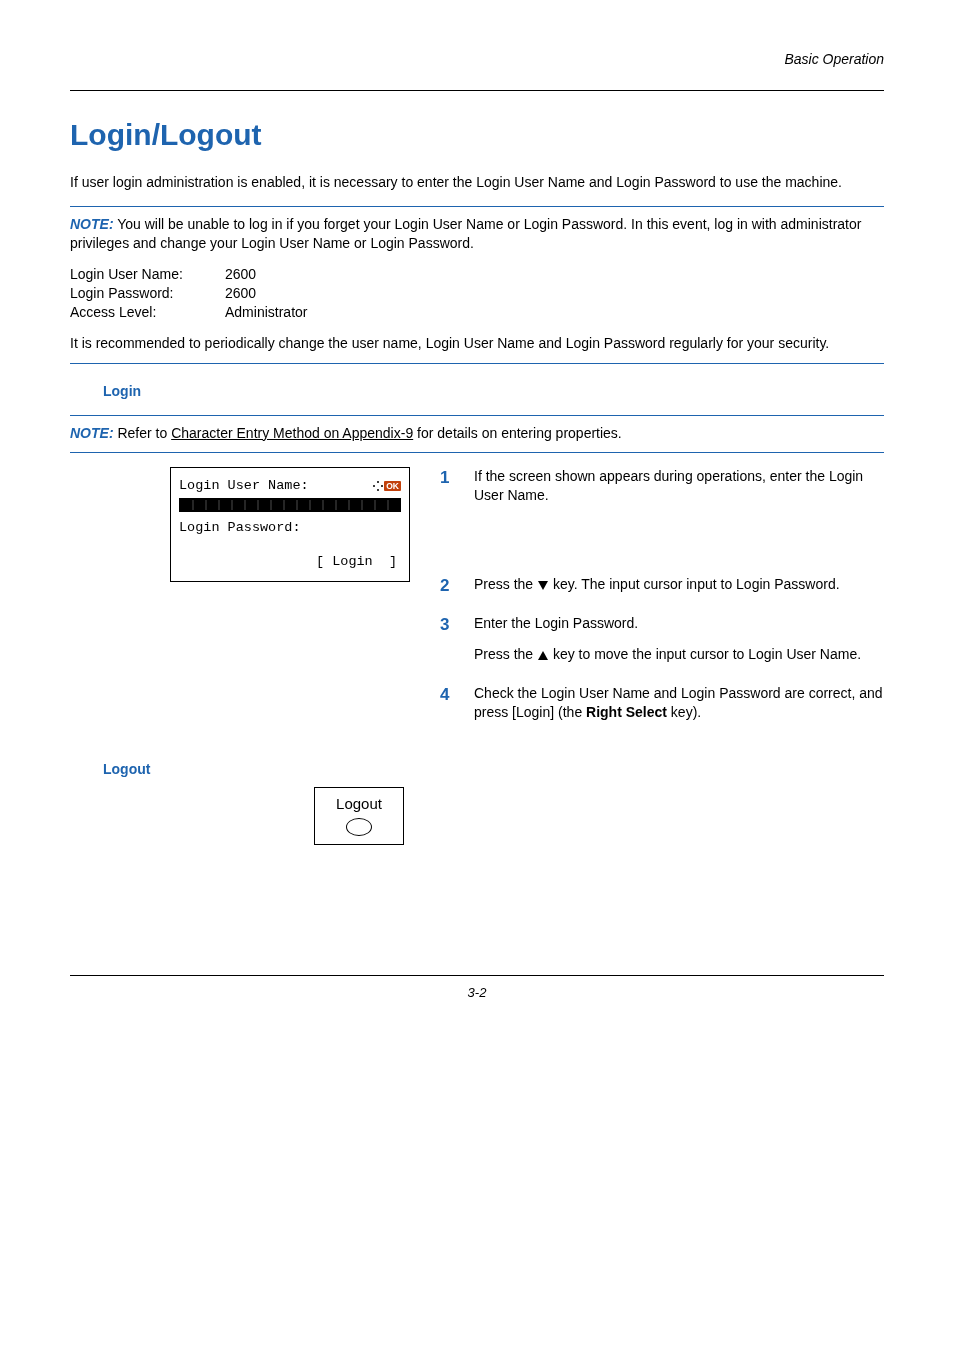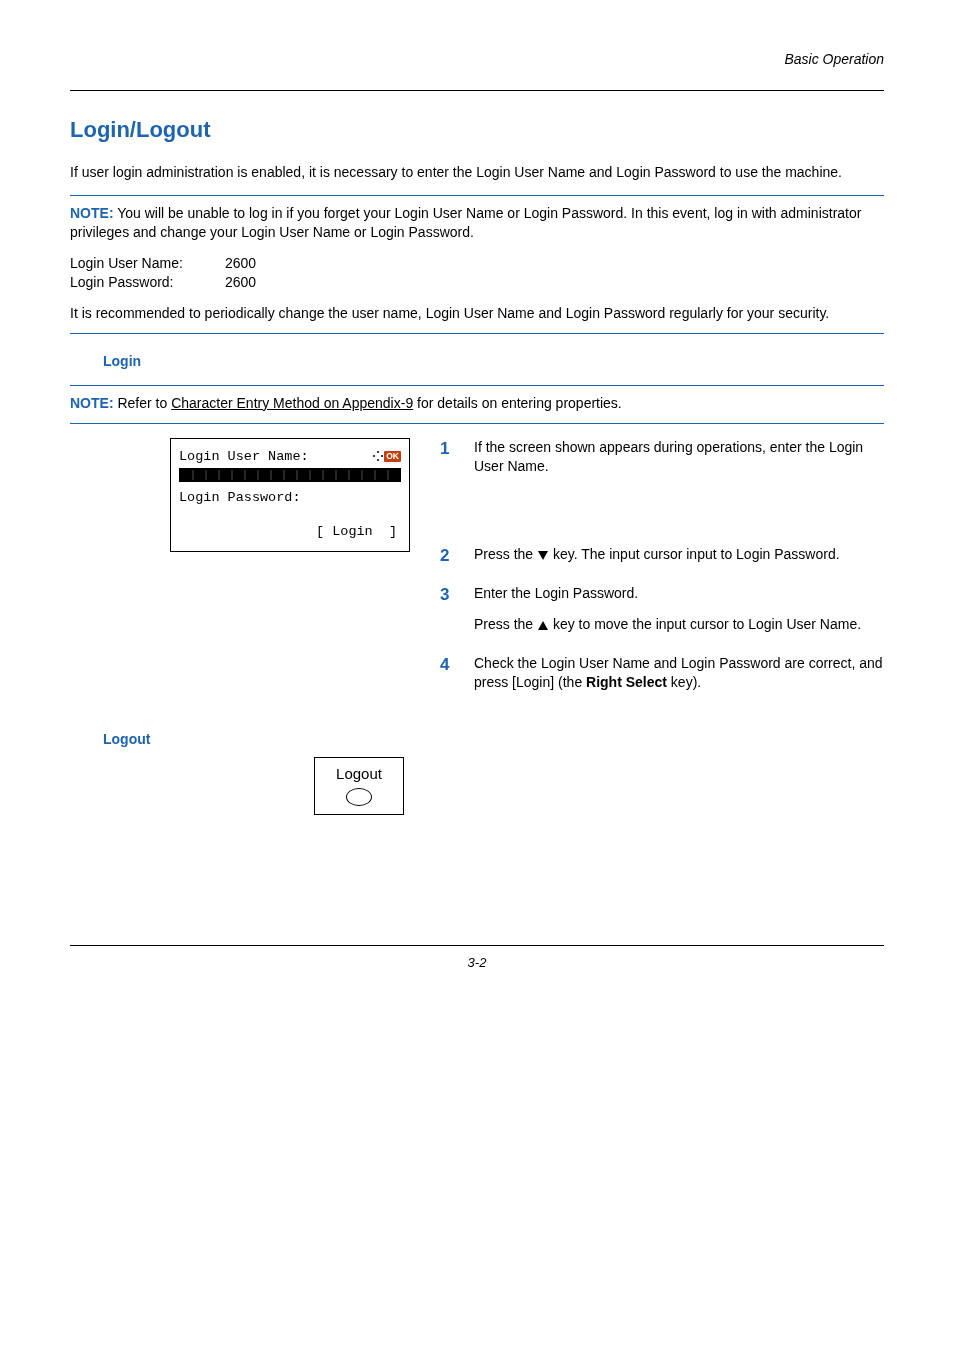--- a/index.html
+++ b/index.html
@@ -19,34 +19,35 @@
     font-size: 14px;
     margin-bottom: 21px;
   }
   .top-rule {
     border: none;
     border-top: 1px solid #000;
     margin-bottom: 24px;
   }
   h1.section-title {
     color: #1E64AF;
-    font-size: 22px;
+    font-size: 30px;
     font-weight: bold;
     margin-bottom: 18px;
   }
   p { margin-bottom: 12px; }
   .note-block {
     border-top: 1px solid #1E64AF;
     border-bottom: 1px solid #1E64AF;
     padding: 8px 0 10px 0;
     margin: 14px 0 14px 0;
   }
   .note-label {
     color: #1E64AF;
     font-weight: bold;
+    font-style: italic;
   }
   .prop-table { margin: 8px 0 12px 0; }
   .prop-row { display: flex; }
   .prop-label { width: 155px; }
   .sub-heading {
     color: #1E64AF;
     font-weight: bold;
     font-size: 14px;
     margin: 18px 0 8px 0;
     padding-left: 33px;
@@ -210,20 +211,24 @@
   </p>
 
   <div class="prop-table">
     <div class="prop-row">
       <span class="prop-label">Login User Name:</span>
       <span>2600</span>
     </div>
     <div class="prop-row">
       <span class="prop-label">Login Password:</span>
       <span>2600</span>
+    </div>
+    <div class="prop-row">
+      <span class="prop-label">Access Level:</span>
+      <span>Administrator</span>
     </div>
   </div>
 
   <p style="margin-bottom:0;">It is recommended to periodically change the user name, Login User Name and Login Password regularly for your security.</p>
 </div>
 
 <div class="sub-heading">Login</div>
 
 <div class="note-block">
   <p style="margin-bottom:0;">

